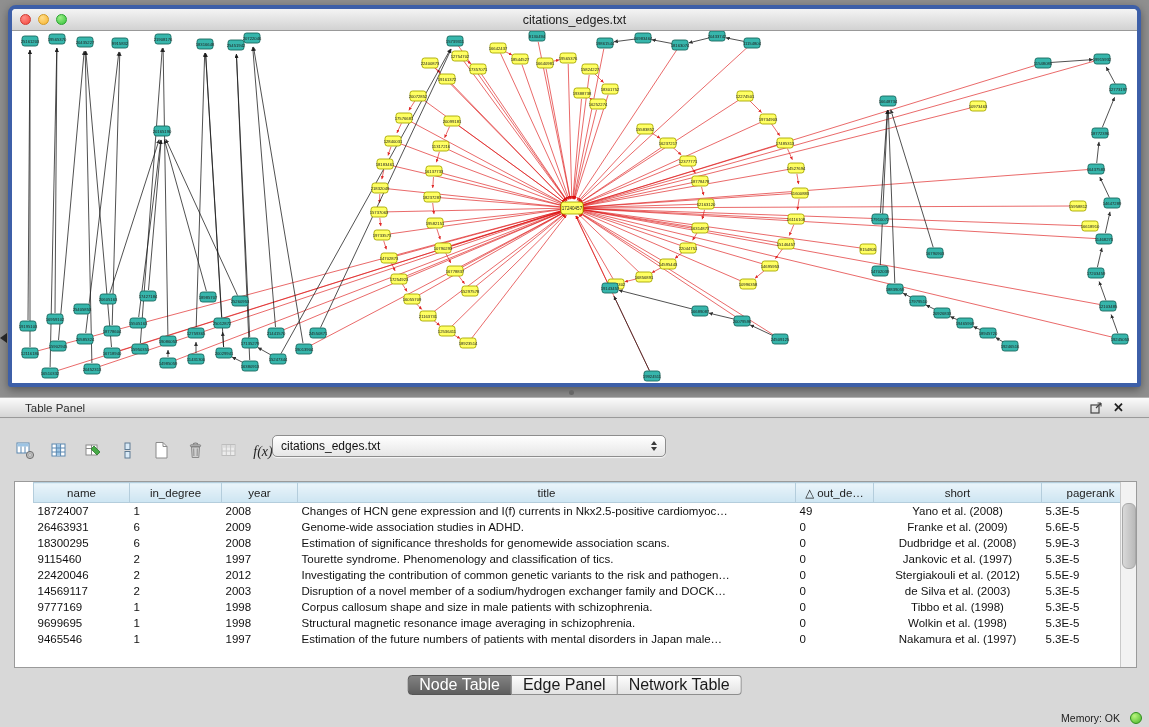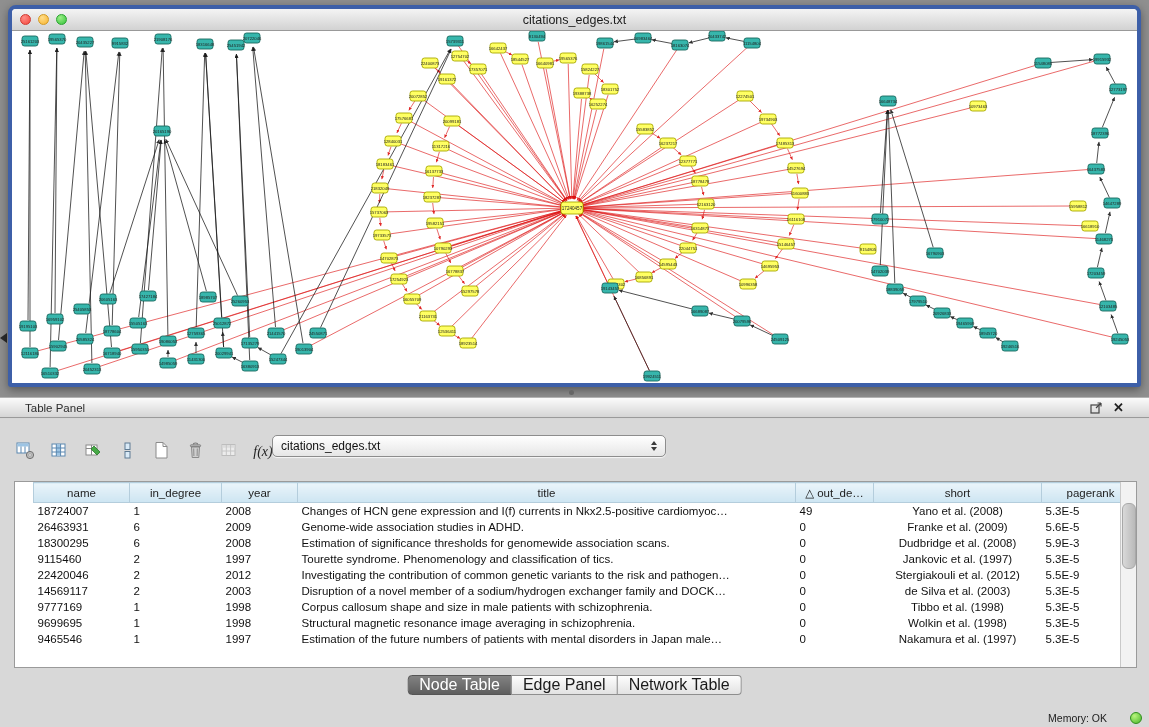--- a/index.html
+++ b/index.html
@@ -57,21 +57,21 @@
   #vscroll .thumb{position:absolute;left:1px;top:21px;width:12px;height:64px;border-radius:6px;
       background:linear-gradient(90deg,#d9d9d9,#b9b9b9);border:1px solid #a8a8a8;}
   
   #tabs{position:absolute;left:50%;transform:translateX(-50%);top:256px;display:flex;}
   .tab{padding:2px 11px;font-size:16px;border:1px solid #8e8e8e;border-left-width:0;
       background:linear-gradient(#fdfdfd,#e2e2e2);color:#1a1a1a;line-height:14px;}
   .tab:first-child{border-left-width:1px;border-radius:4px 0 0 4px;}
   .tab:last-child{border-radius:0 4px 4px 0;}
   .tab.active{background:linear-gradient(#828282,#5e5e5e);color:#fff;border-color:#555;}
   
-  #status{position:absolute;right:7px;bottom:3px;display:flex;align-items:center;gap:23px;
+  #status{position:absolute;right:7px;bottom:3px;display:flex;align-items:center;gap:10px;
       font-size:10.5px;color:#222;}
   #mem-dot{width:10px;height:10px;border-radius:50%;
       background:radial-gradient(circle at 35% 30%,#b9f57e,#49b62a);border:1px solid #2f8f1c;}
 </style>
 </head>
 <body>
 
 <div id="desktop"></div>
 <div id="edge-arrow"></div>
 

